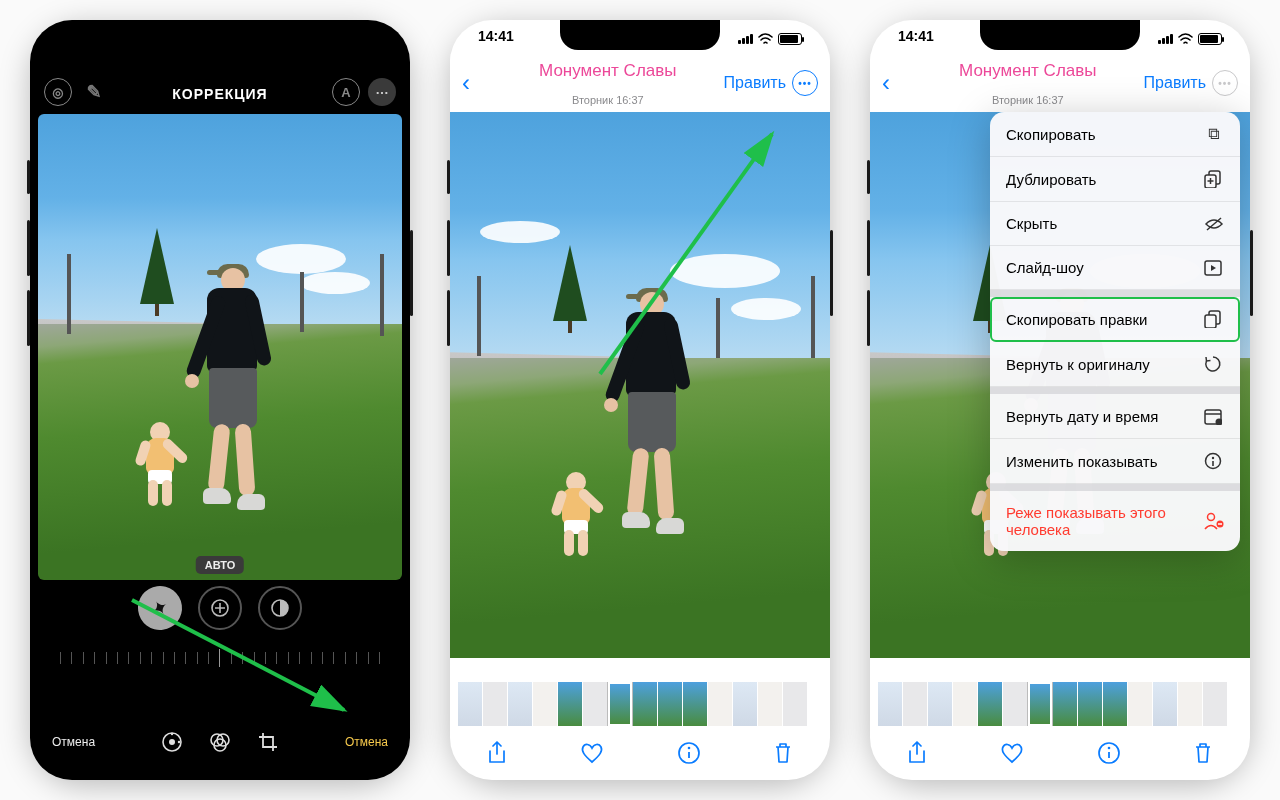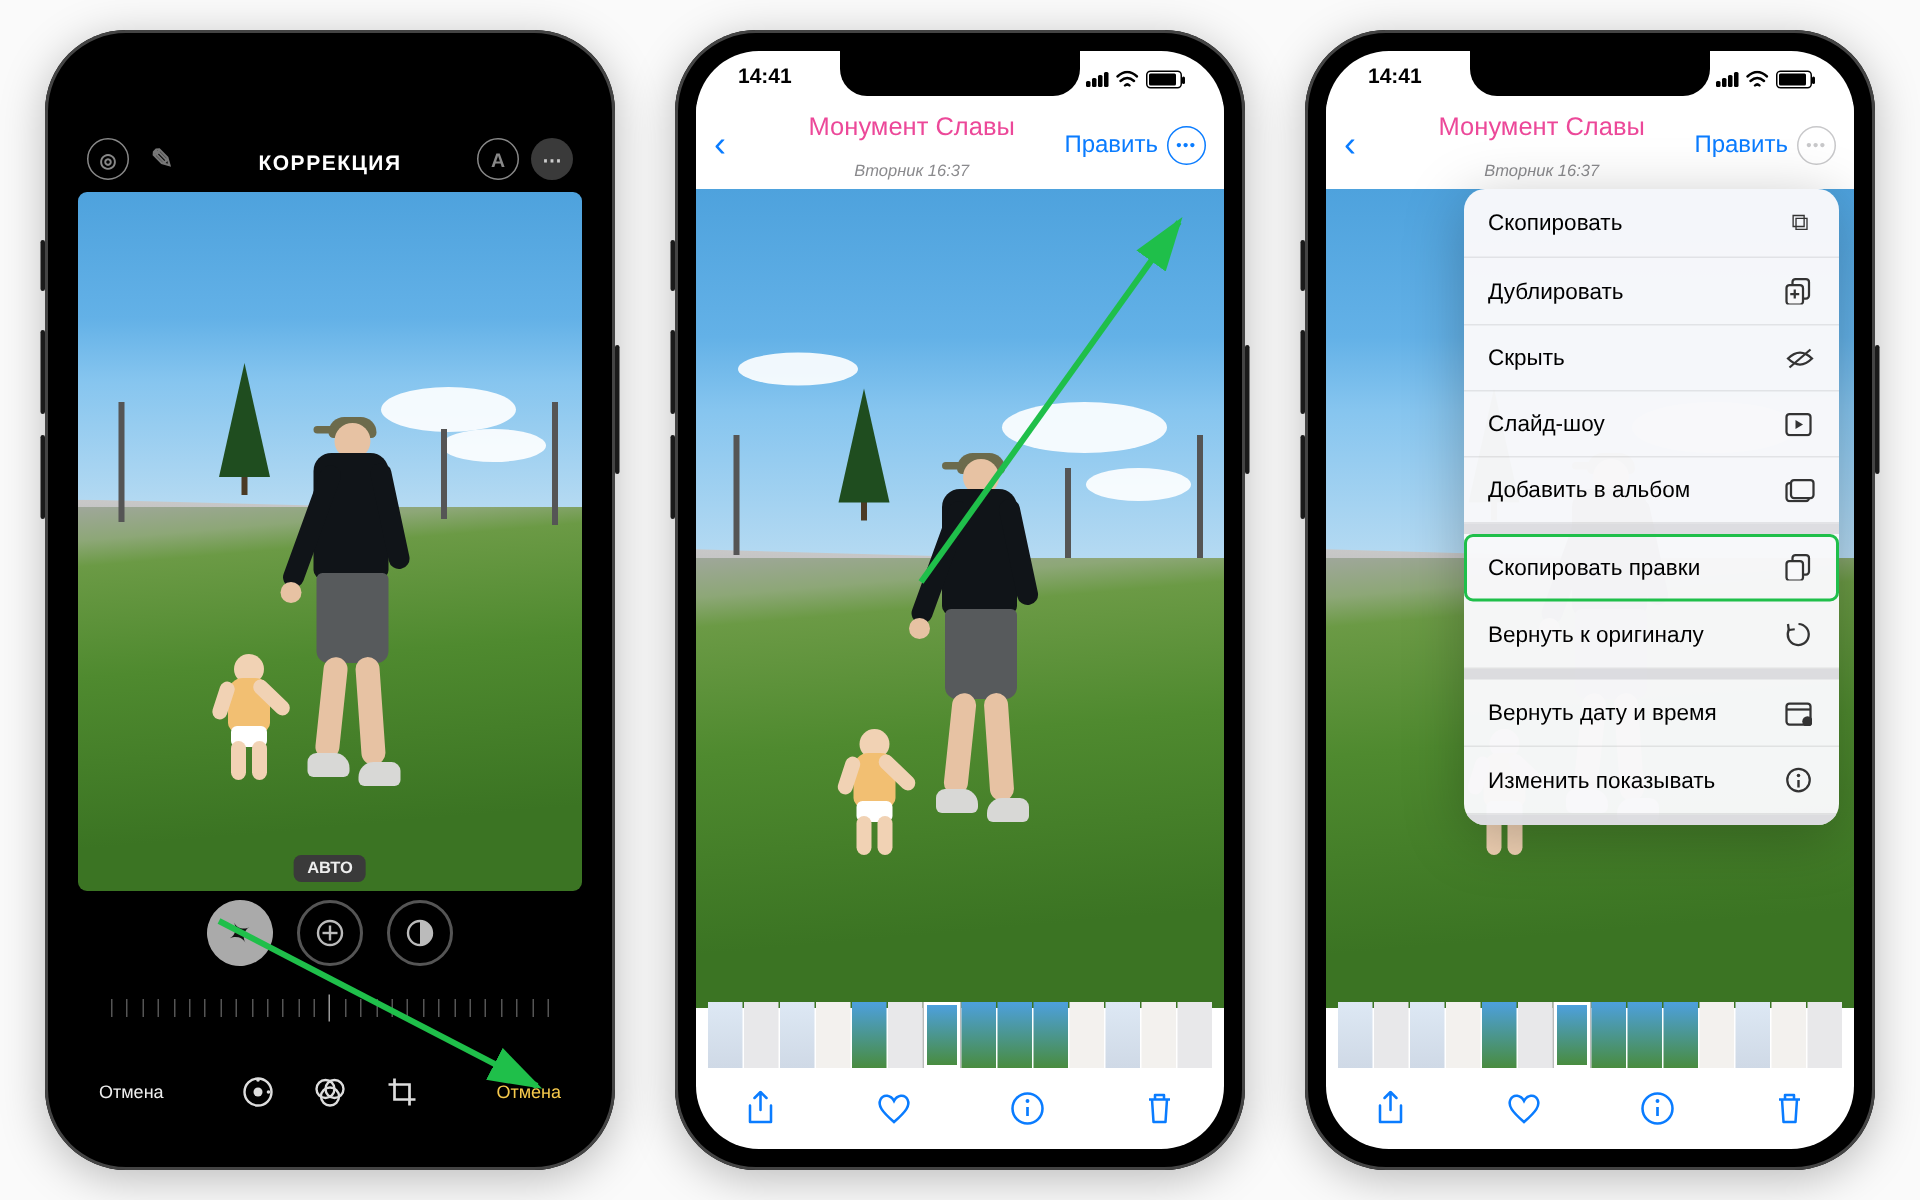--- a/index.html
+++ b/index.html
@@ -7,21 +7,21 @@
     background: #fafafa;
     font-family: -apple-system, BlinkMacSystemFont, "Helvetica Neue", sans-serif;
     width: 1280px; height: 800px;
     display: flex; align-items: center; justify-content: space-around;
     padding: 20px 10px;
   }
   .phone {
     width: 380px; height: 760px;
     border-radius: 54px;
     background: #000;
-    padding: 14px;
+    padding: 0;
     box-shadow: 0 6px 30px rgba(0,0,0,0.25), inset 0 0 0 2px #444;
     position: relative;
   }
   .ls, .rs {
     position: absolute; background: #1a1a1a; border-radius: 2px;
   }
   .ls { left:-3px; width:3px; }
   .ls.a { top:140px; height:34px;} .ls.b { top:200px; height:56px;} .ls.c { top:270px; height:56px;}
   .rs { right:-3px; width:3px; top:210px; height:86px;}
   .screen {
@@ -99,21 +99,21 @@
   .sig{display:flex;gap:5px;align-items:center;}
   .sbar{display:flex;gap:1px;align-items:flex-end;} .sbar i{width:3px;background:#000;border-radius:1px;}
   .wf{width:15px;height:12px;}
   .bat{width:24px;height:12px;border:1px solid #000;border-radius:3px;position:relative;}
   .bat::after{content:"";position:absolute;right:-3px;top:3px;width:2px;height:5px;background:#000;border-radius:1px;}
   .bat::before{content:"";position:absolute;left:1px;top:1px;height:8px;width:18px;background:#000;border-radius:1px;}
 
   .vhead{position:absolute;top:34px;left:0;right:0;height:58px;display:flex;align-items:center;padding:0 12px;z-index:5;background:#fff;}
   .back{color:#0a7cff;font-size:24px;font-weight:300;width:30px;}
   .vtit{flex:1;text-align:center;}
-  .vtit .l1{font-size:17px;color:#ec4899;} .vtit .l2{font-size:11px;color:#8a8a8d;margin-top:13px;font-style:italic;}
+  .vtit .l1{font-size:17px;color:#ec4899;} .vtit .l2{font-size:11px;color:#8a8a8d;margin-top:13px;}
   .edit{color:#0a7cff;font-size:16px;margin-right:6px;}
   .more{width:26px;height:26px;border:1.7px solid #0a7cff;border-radius:50%;color:#0a7cff;display:flex;align-items:center;justify-content:center;font-size:10px;letter-spacing:1px;font-weight:700;}
   .more.gray{border-color:#c8c8ca;color:#c8c8ca;}
   .p2-photo{position:absolute;top:92px;left:0;right:0;height:546px;}
   .strip{position:absolute;bottom:54px;left:0;right:0;height:44px;display:flex;gap:1px;padding:0 8px;overflow:hidden;}
   .thumb{width:24px;height:100%;background:#79b96b;}
   .thumb.a{background:linear-gradient(#dde8f4,#cfd9e6);} .thumb.b{background:#e8e8ea;} .thumb.c{background:linear-gradient(#4da0de,#498c3f);}
   .thumb.d{background:#f3f1ee;} .thumb.sel{border:2px solid #fff;outline:1px solid #bbb;}
   .tbar{position:absolute;bottom:0;left:0;right:0;height:54px;display:flex;justify-content:space-around;align-items:center;color:#0a7cff;font-size:20px;}
 
@@ -506,29 +506,20 @@
         </div>
       <div class="mitem">
           <span class="mlab">Слайд-шоу</span>
           <span class="mi">
             <svg width="18" height="16">
               <rect x="1" y="1" width="16" height="14" rx="2" stroke="#333" stroke-width="1.5" fill="none"></rect>
               <path d="M7 5 L12 8 L7 11 Z" fill="#333"></path>
             </svg>
           </span>
         </div>
-      <div class="mitem">
-          <span class="mlab">Добавить в альбом</span>
-          <span class="mi">
-            <svg width="20" height="16">
-              <rect x="1" y="3" width="15" height="12" rx="2" stroke="#333" stroke-width="1.5" fill="none"></rect>
-              <rect x="4" y="1" width="15" height="12" rx="2" stroke="#333" stroke-width="1.5" fill="#f8f8fa"></rect>
-            </svg>
-          </span>
-        </div>
       <div class="msep"></div>
       <div class="mitem hl">
           <span class="mlab">Скопировать правки</span>
           <span class="mi">
             <svg width="18" height="18">
               <rect x="5" y="1" width="11" height="13" rx="2" stroke="#333" stroke-width="1.5" fill="none"></rect>
               <rect x="1" y="5" width="11" height="13" rx="2" stroke="#333" stroke-width="1.5" fill="#f8f8fa"></rect>
             </svg>
           </span>
         </div>
@@ -556,15 +547,26 @@
           <span class="mlab">Изменить показывать</span>
           <span class="mi">
             <svg width="18" height="18">
               <circle cx="9" cy="9" r="7.5" stroke="#333" stroke-width="1.5" fill="none"></circle>
               <circle cx="9" cy="6" r="1.2" fill="#333"></circle>
               <line x1="9" y1="9" x2="9" y2="14" stroke="#333" stroke-width="1.6"></line>
             </svg>
           </span>
         </div>
       <div class="msep"></div>
+      <div class="mitem red last">
+          <span class="mlab">Реже показывать этого человека</span>
+          <span class="mi">
+            <svg width="20" height="18">
+              <circle cx="7" cy="5" r="3.5" stroke="#ff3b30" stroke-width="1.5" fill="none"></circle>
+              <path d="M1 17 Q7 10 13 17" stroke="#ff3b30" stroke-width="1.5" fill="none"></path>
+              <circle cx="16" cy="12" r="3.5" fill="#ff3b30"></circle>
+              <line x1="14" y1="12" x2="18" y2="12" stroke="#fff" stroke-width="1.6"></line>
+            </svg>
+          </span>
+        </div>
     </div>
   </div>
 </div>
 
 </body></html>

